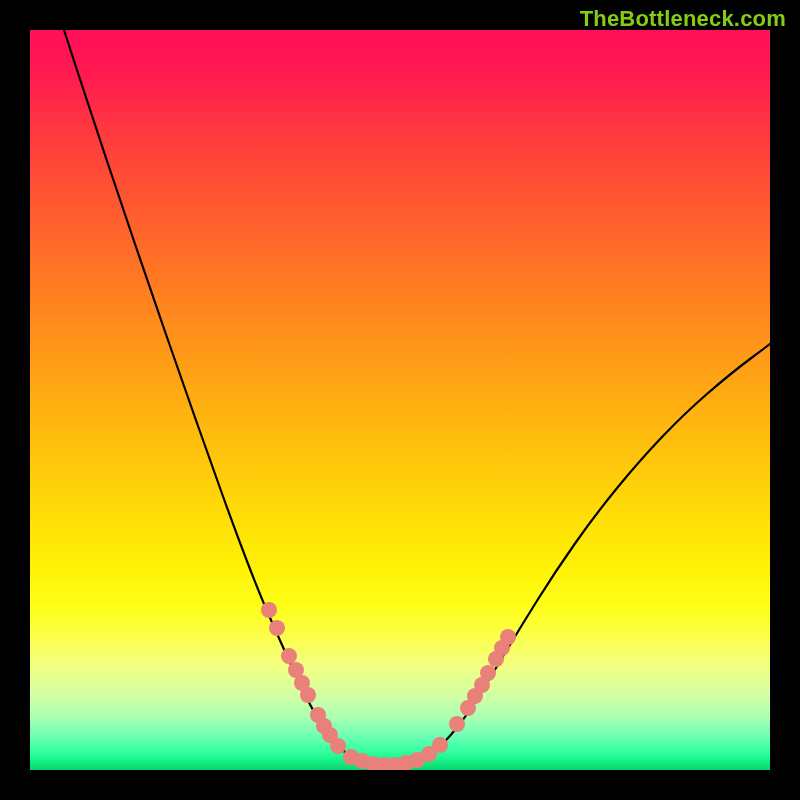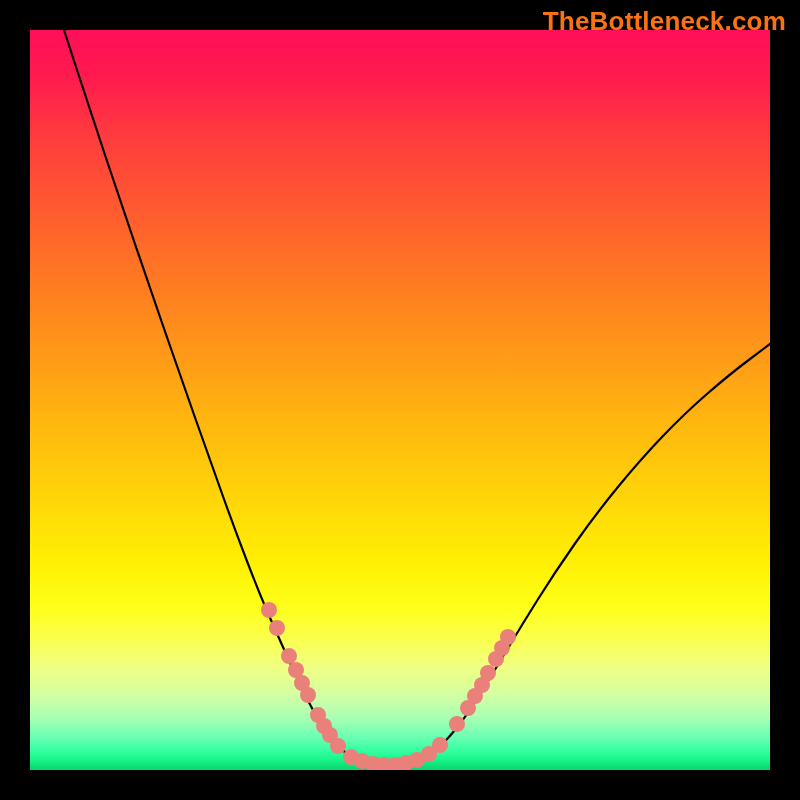--- a/index.html
+++ b/index.html
@@ -8,23 +8,23 @@
     position: relative;
     width: 800px;
     height: 800px;
     background: #000;
   }
   .watermark {
     position: absolute;
     top: 6px;
     right: 14px;
     font-family: Arial, Helvetica, sans-serif;
-    font-size: 26px;
+    font-size: 22px;
     font-weight: 600;
-    color: #f97316;
+    color: #84cc16;
     letter-spacing: 0.2px;
     z-index: 10;
   }
   .plot-area {
     position: absolute;
     left: 30px;
     top: 30px;
     width: 740px;
     height: 740px;
     overflow: hidden;

